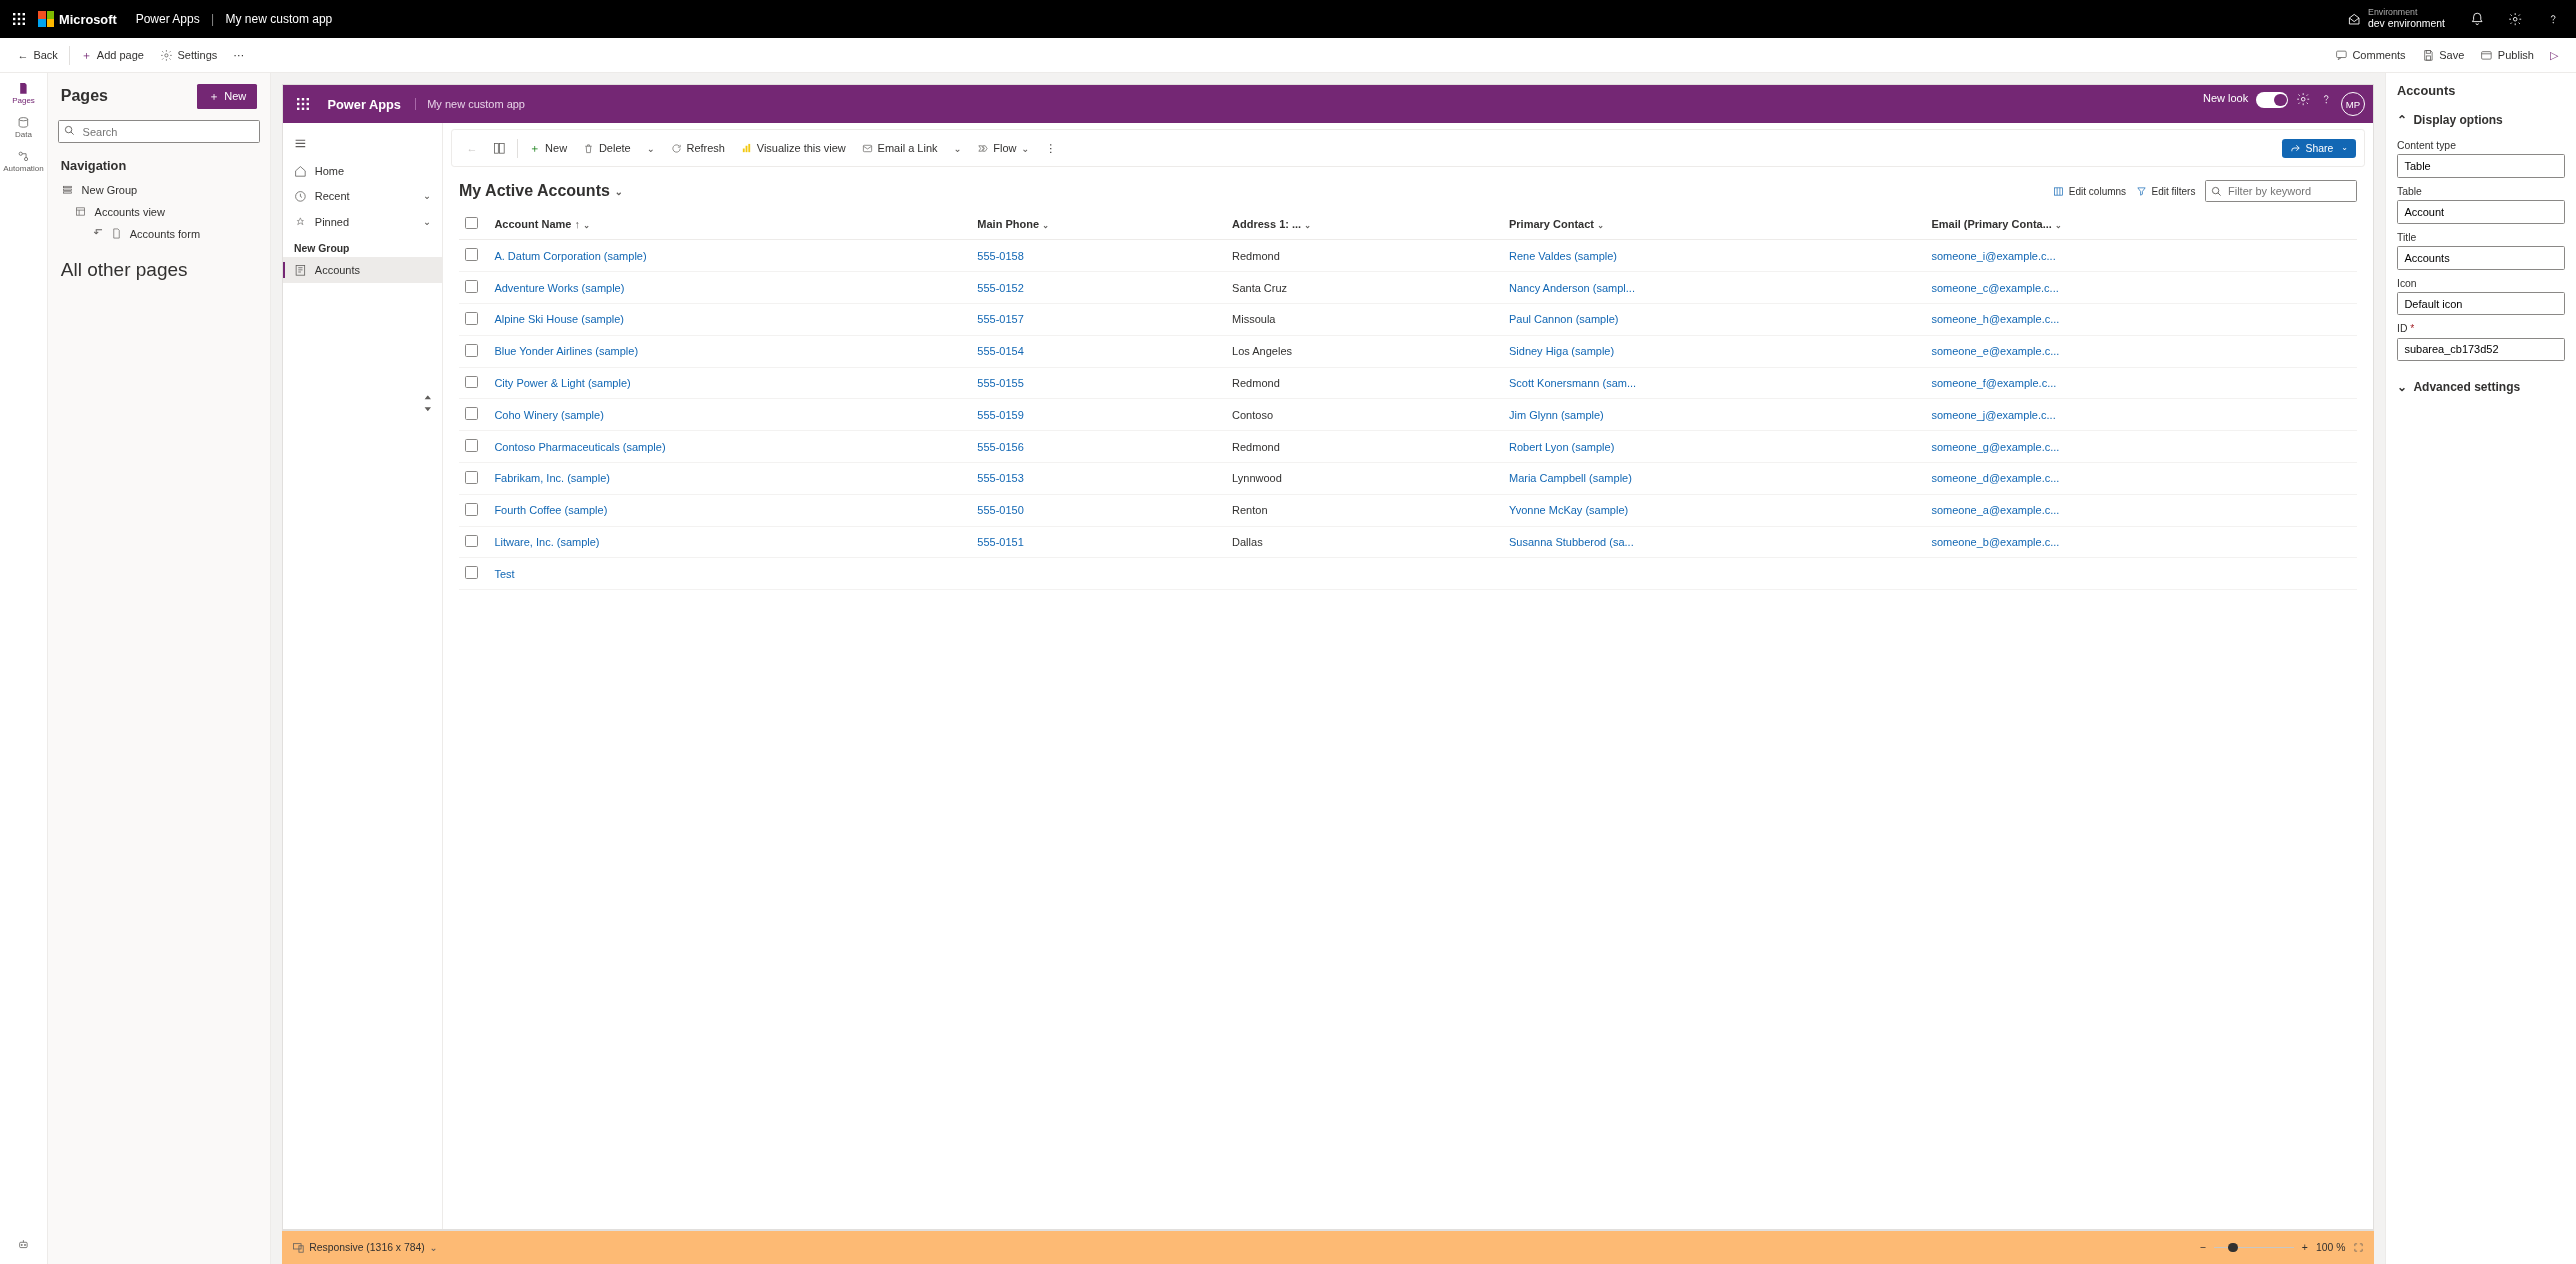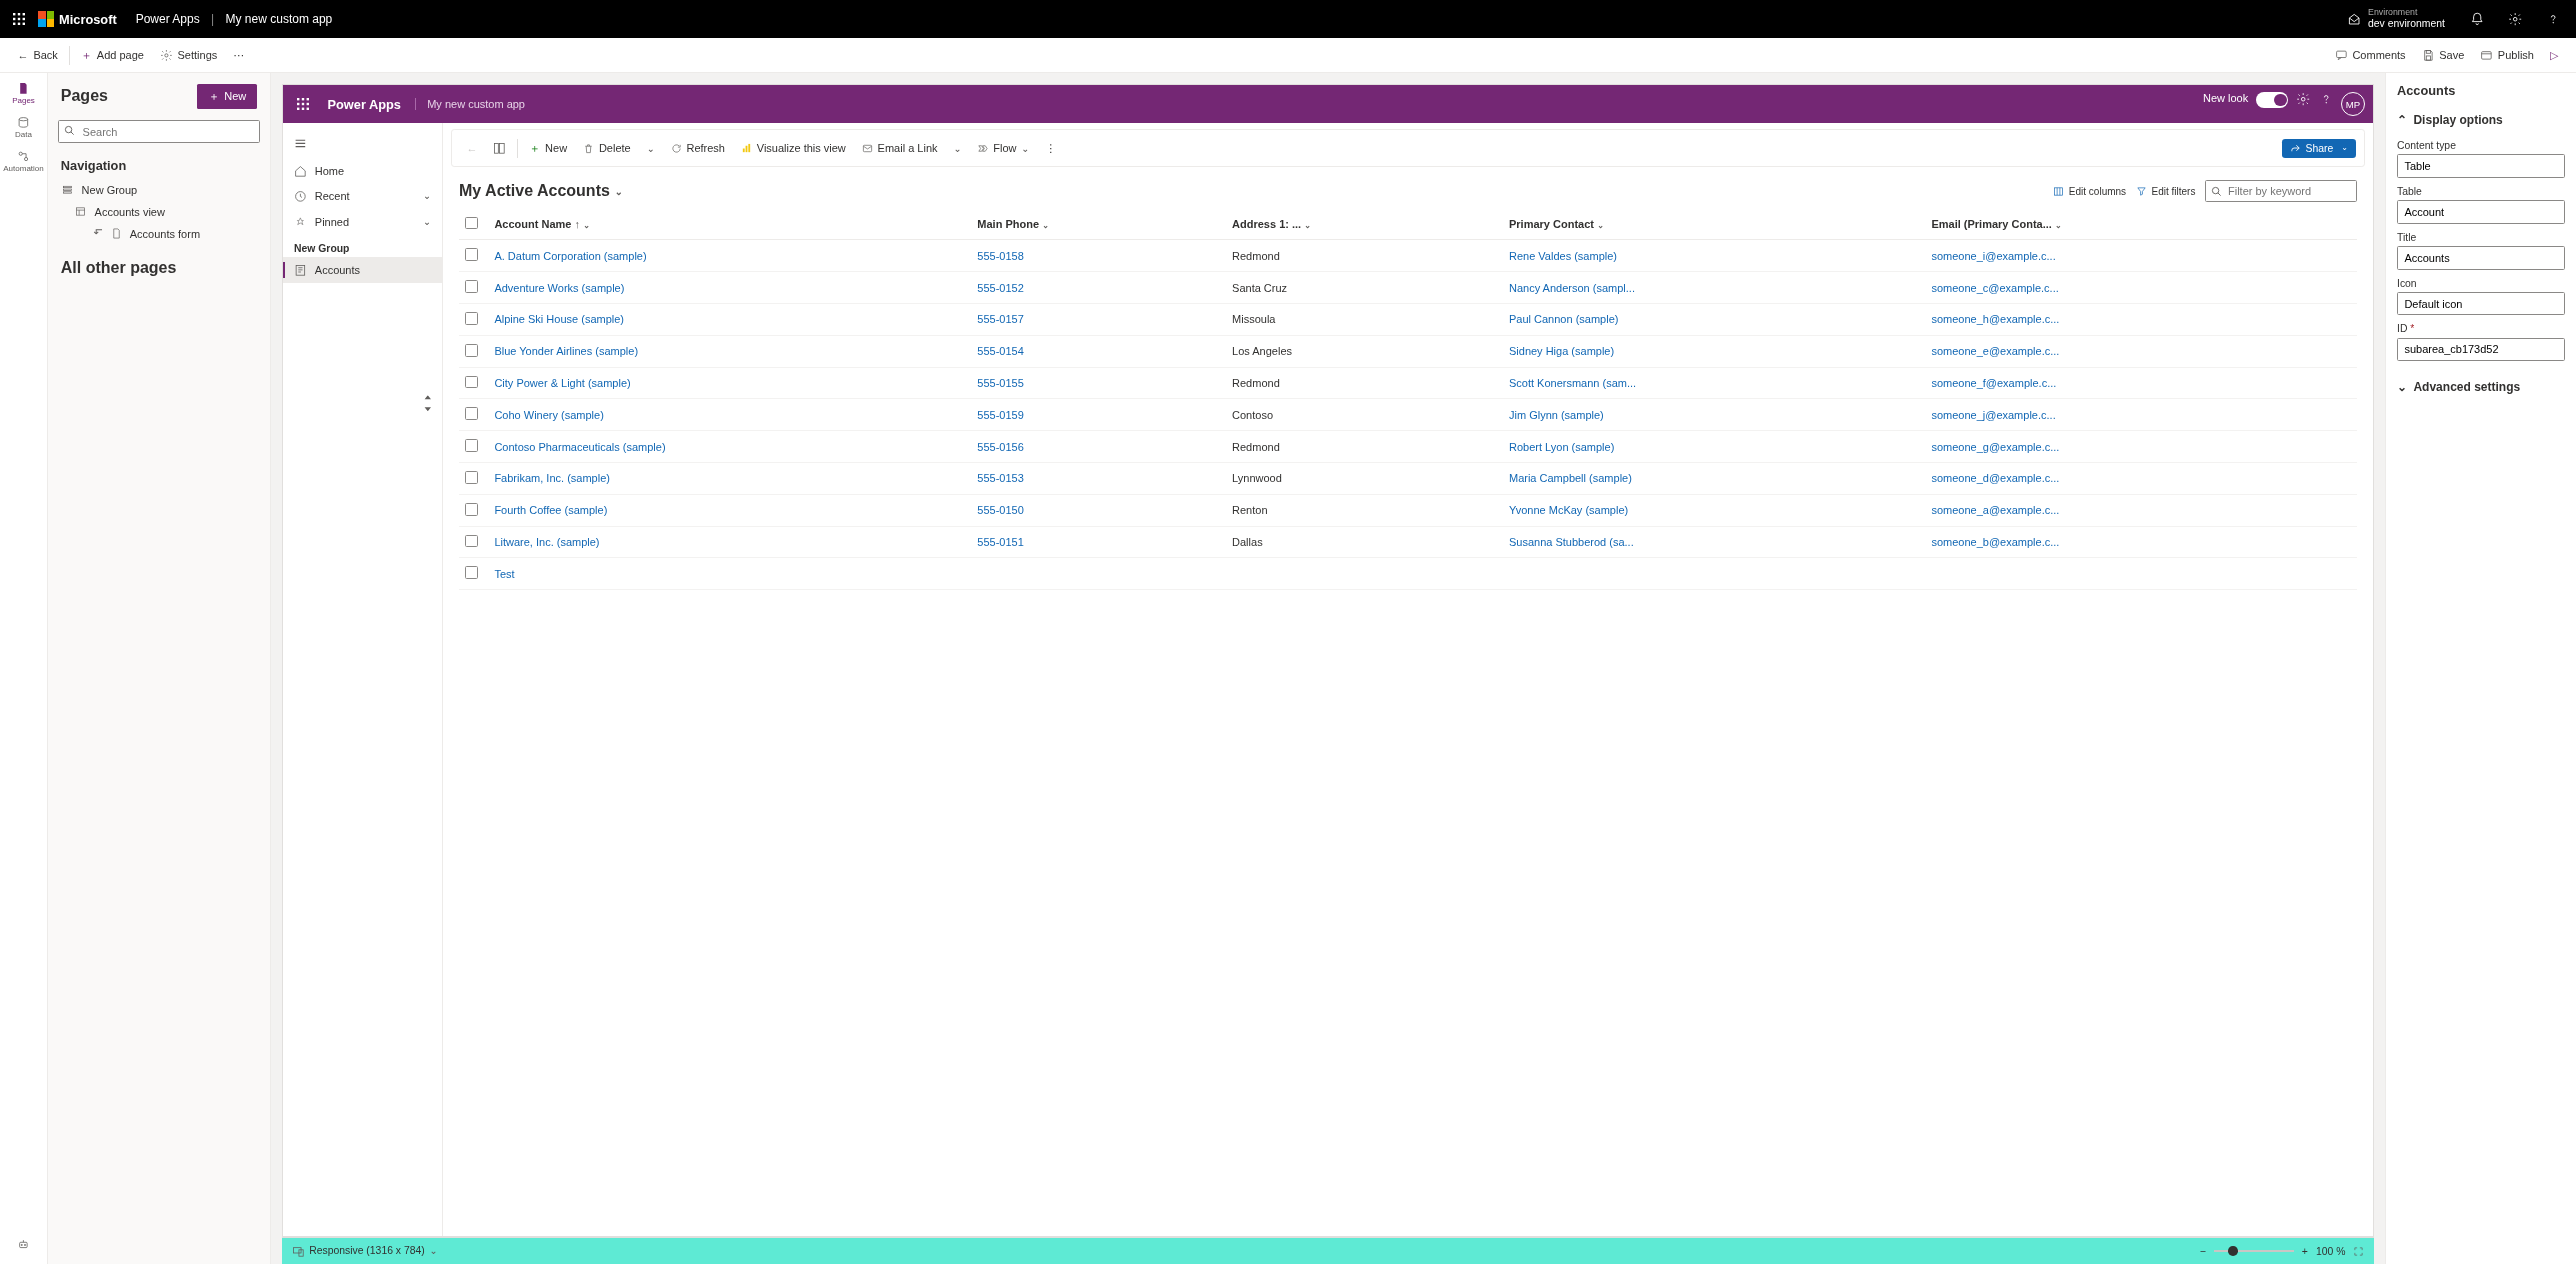--- a/index.html
+++ b/index.html
@@ -47,21 +47,21 @@
 .new-btn { background:#742774; color:#fff; border:none; padding:4.8px 11px; display:flex; align-items:center; gap:4.8px; cursor:pointer; font-size:11px; border-radius:1.6px;}
 .search-box { margin: 3.2px 9.6px 8px; position:relative;}
 .search-box input { width:100%; padding:4.8px 8px 4.8px 24px; border:0.8px solid #8a8886; border-radius:1.6px; font-size:11px;}
 .search-box .sicn { position:absolute; left:6.4px; top:5.6px; color:#605e5c;}
 .nav-title { padding: 6.4px 12.8px; font-size:12.8px; font-weight:600;}
 .tree { padding: 0 6.4px;}
 .tree-item { display:flex; align-items:center; gap:6.4px; padding:4.8px 8px; cursor:pointer; font-size:11px; color:#323130;}
 .tree-indent1 { padding-left: 21px;}
 .tree-indent2 { padding-left: 37px;}
 .tree-ic { width:12.8px; color:#605e5c;}
-.other-title { padding: 14.4px 12.8px 6.4px; font-size:16px; font-weight:700;}
+.other-title { padding: 14.4px 12.8px 6.4px; font-size:19px; font-weight:400;}
 
 
 .canvas-wrap { flex:1; background:#f3f2f1; display:flex; flex-direction:column; position:relative; padding: 11px 11px 0 11px;}
 .canvas { flex:1; background:#fff; display:flex; flex-direction:column; border:0.8px solid #e1dfdd; overflow:hidden;}
 
 
 .app-header { background:#742774; color:#fff; height:38px; display:flex; align-items:center; padding:0 8px; gap:11px;}
 .app-header .waffle2 { width:25.5px; display:flex; justify-content:center; cursor:pointer;}
 .app-header-title { font-weight:600; font-size:12.8px;}
 .app-header-sub { font-size:11px; color:#e8d4e8; border-left:0.8px solid #a968a9; padding-left:11px; margin-left:3.2px;}
@@ -102,21 +102,21 @@
 table.data th { text-align:left; padding:8px 6.4px; border-bottom:0.8px solid #edebe9; font-weight:600; color:#323130; white-space:nowrap;}
 table.data th .hchev{ font-size:8px; color:#605e5c; margin-left:3.2px;}
 table.data td { padding:8px 6.4px; border-bottom:0.8px solid #f3f2f1; white-space:nowrap; overflow:hidden; text-overflow:ellipsis; max-width:160px;}
 .cbcell{width:29px;}
 .cb { width:12.8px; height:12.8px; border:0.8px solid #8a8886; border-radius:1.6px; display:inline-block; cursor:pointer;}
 .link { color:#1267b4; cursor:pointer;}
 .roworder{ color:#605e5c;}
 .rows-footer{ padding:8px 16px; font-size:10.4px; color:#323130; border-top:0.8px solid #edebe9;}
 
 
-.statusbar { height:27px; background:#5eead4; border-top:0.8px solid #e1dfdd; display:flex; align-items:center; padding:0 9.6px; font-size:10.4px; color:#323130;}
+.statusbar { height:34px; background:#fdba74; border-top:0.8px solid #e1dfdd; display:flex; align-items:center; padding:0 9.6px; font-size:10.4px; color:#323130;}
 .statusbar .sb-left{ display:flex; align-items:center; gap:4.8px;}
 .statusbar .sb-right{ margin-left:auto; display:flex; align-items:center; gap:8px;}
 .zoom-track{ width:80px; height:1.6px; background:#c8c6c4; position:relative;}
 .zoom-thumb{ position:absolute; left:14.4px; top:-4px; width:9.6px; height:9.6px; background:#323130; border-radius:50%;}
 .resize-handle{ position:absolute; right:3.2px; top:50%; transform:translateY(-50%); color:#605e5c; cursor:ns-resize;}
 
 
 .prop-panel { width:191px; background:#fff; border-left:0.8px solid #edebe9; padding: 8px 11px; overflow-y:auto;}
 .prop-title { font-size:12.8px; font-weight:600; padding: 1.6px 0 11px;}
 .prop-section { display:flex; align-items:center; gap:6.4px; font-size:12px; font-weight:600; padding:4.8px 0; cursor:pointer;}

